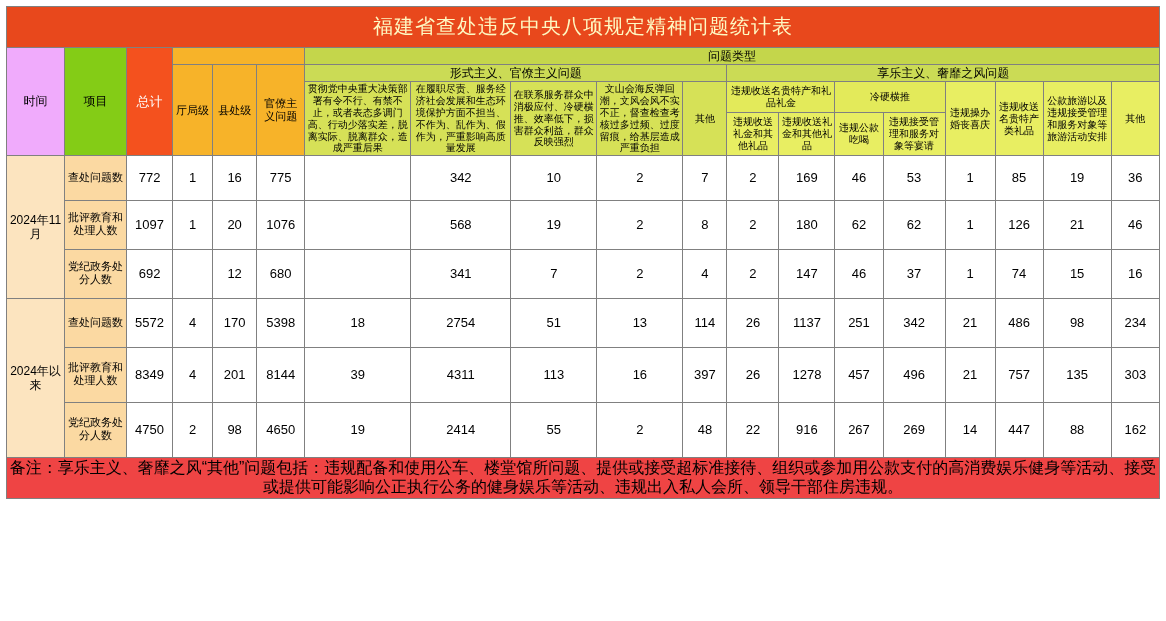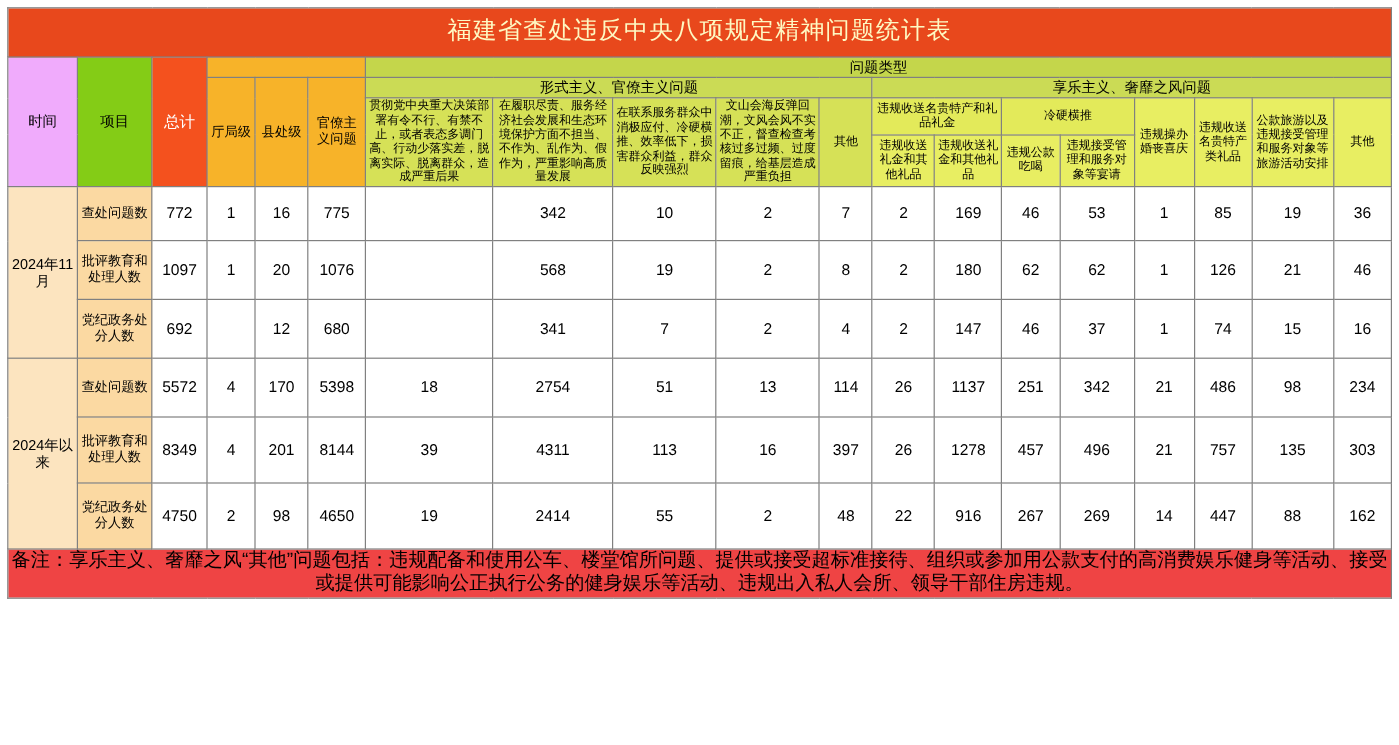--- a/index.html
+++ b/index.html
@@ -43,21 +43,21 @@
   .h-total{background:#F4511E;color:#fff;font-weight:bold;font-size:13px;}
   .h-orange{background:#F7B329;font-weight:bold;font-size:11px;}
   .h-green{background:#C4D64B;font-weight:bold;font-size:12px;}
   .h-green2{background:#CBDB55;font-weight:bold;font-size:11px;}
   .h-green3{background:#D6E157;font-weight:bold;font-size:10px;}
   .h-yellow{background:#E3EA5A;font-weight:bold;font-size:10px;}
   .h-yellow2{background:#E8EE62;font-weight:bold;font-size:10px;}
   .cat-title{font-size:12px;}
   
   .row-label-time{background:#FCE4BF;font-weight:bold;font-size:12px;}
-  .row-label-item{background:#FBD9A2;font-weight:bold;font-size:11px;}
+  .row-label-item{background:#FBD9A2;font-weight:bold;font-size:11px;font-family:Liberation Mono, monospace;}
   .num{background:#ffffff;font-size:13px;}
   .note{
     background:#ef4444;
     font-size:16px;
     text-align:left;
     line-height:1.5;
     padding:3px 6px;
     border:1px solid #808080;
   }
 </style>

